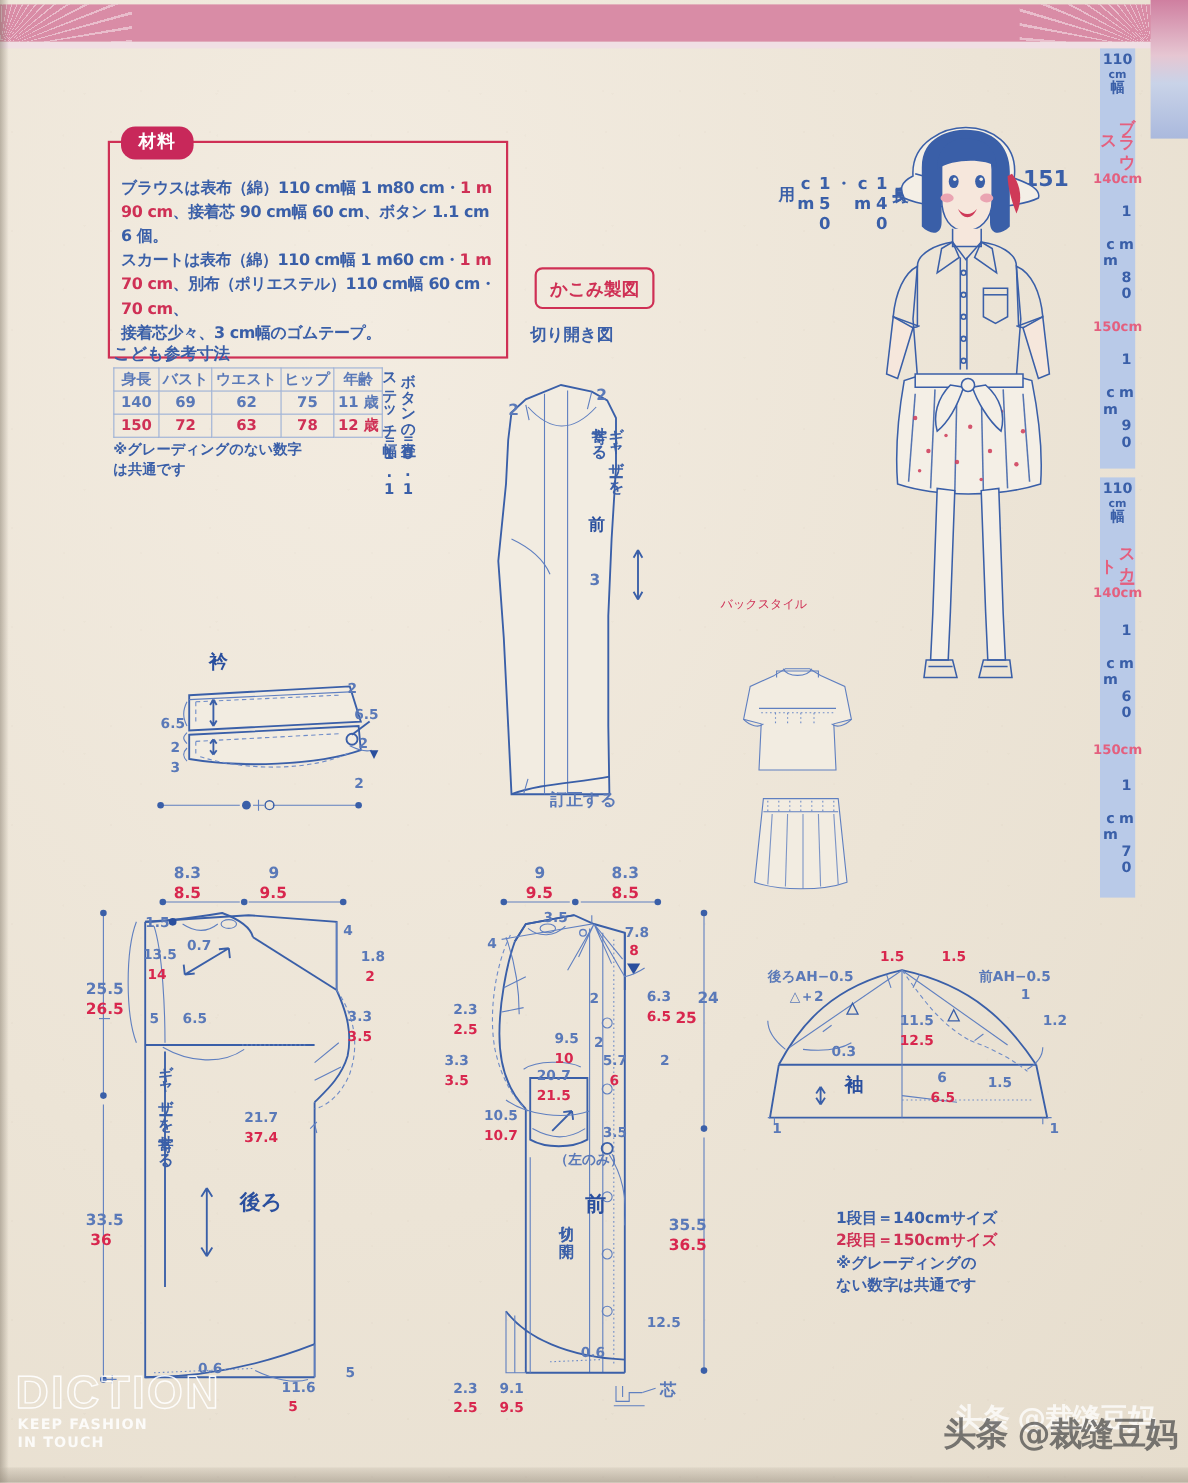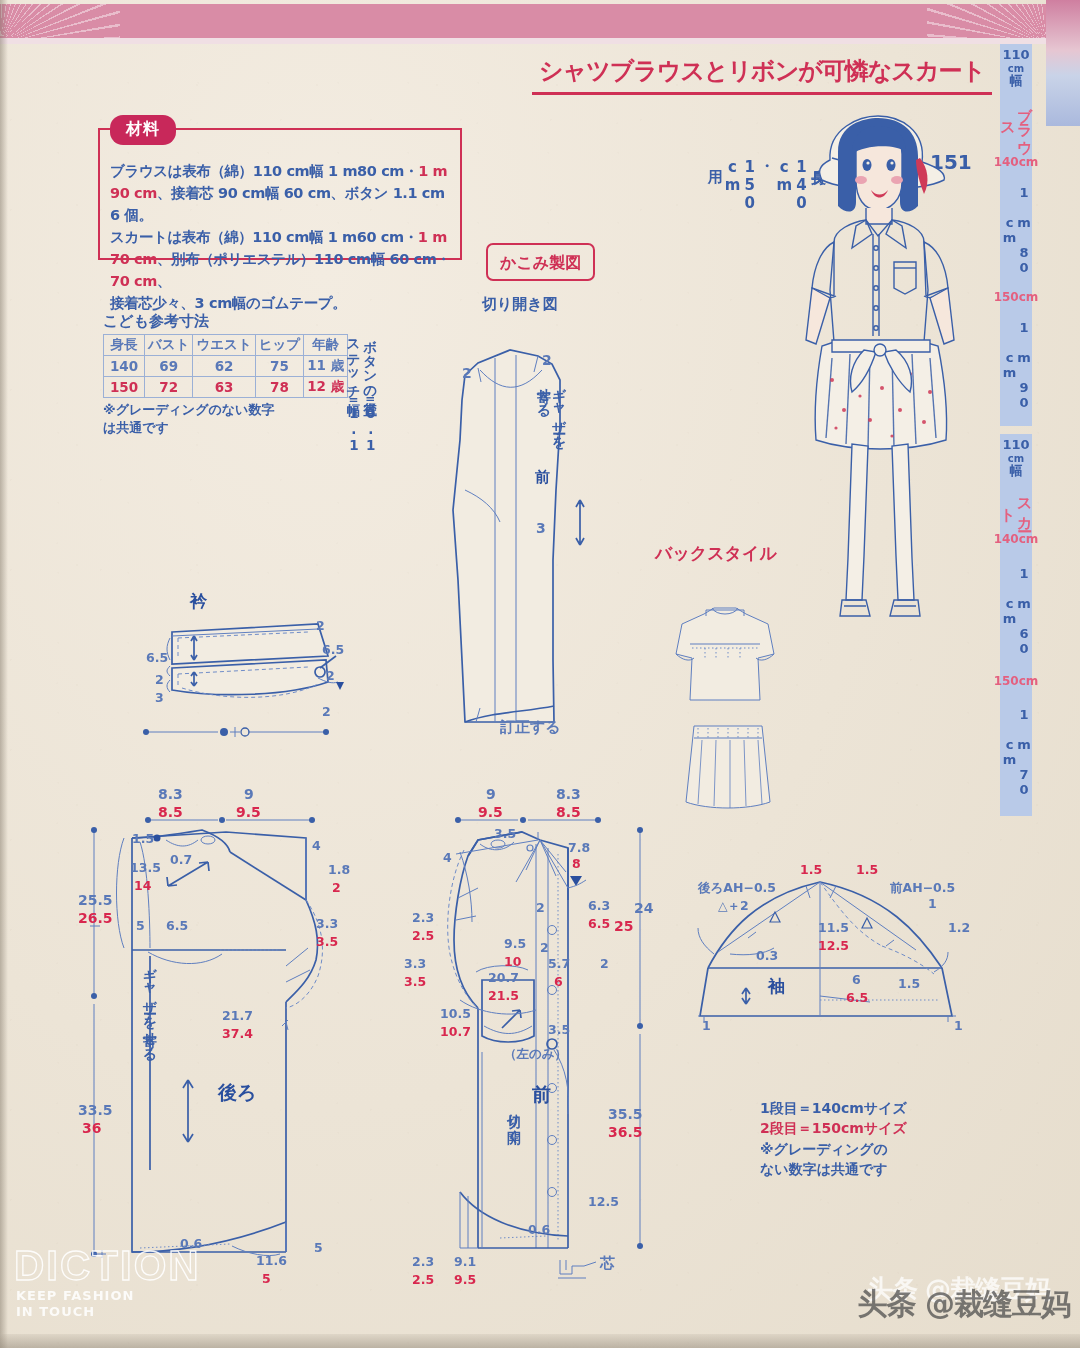--- a/index.html
+++ b/index.html
@@ -34,21 +34,21 @@
   
   #title{position:absolute;left:532px;top:55px;width:460px;
     font-size:24px;font-weight:bold;color:#cf3055;letter-spacing:-1px;
     border-bottom:3px solid #cf3055;padding-bottom:5px;text-align:center;
     white-space:nowrap;}
 
   
   #pageno{position:absolute;left:930px;top:150px;font-size:20px;font-weight:bold;color:#3a5fa8;}
 
   
-  #materials{position:absolute;left:98px;top:128px;width:364px;height:132px;
+  #materials{position:absolute;left:98px;top:128px;width:364px;height:198px;
     border:2px solid #cf3055;box-sizing:border-box;}
   #mat-tag{position:absolute;left:10px;top:-15px;background:#c8285a;color:#fff;
     font-size:16px;font-weight:bold;border-radius:13px;padding:4px 16px 5px;letter-spacing:1px;}
   #mat-body{position:absolute;left:10px;top:30px;width:344px;
     font-size:14.5px;line-height:1.52;color:#3a5fa8;font-weight:bold;letter-spacing:-0.4px;}
   #mat-body .r{color:#cf3055;}
 
   
   #sizeblk{position:absolute;left:103px;top:312px;width:250px;}
   #sizeblk .hdr{font-size:15px;font-weight:bold;color:#3a5fa8;margin-bottom:3px;}
@@ -66,21 +66,21 @@
 
   
   #kakomi{position:absolute;left:486px;top:243px;border:2px solid #cf3055;border-radius:7px;
     padding:8px 12px 5px;font-size:16px;font-weight:bold;color:#cf3055;}
 
   #kirihiraki{position:absolute;left:482px;top:295px;font-size:15px;color:#3a5fa8;font-weight:bold;}
 
   
   #shincho{position:absolute;left:706px;top:158px;font-size:15px;color:#3a5fa8;
     font-weight:bold;line-height:1.15;height:180px;}
-  #backstyle{position:absolute;left:655px;top:542px;font-size:17px;font-weight:bold;color:#cf3055;}
+  #backstyle{position:absolute;left:655px;top:542px;font-size:11px;font-weight:normal;color:#cf3055;}
 
   
   .strip{position:absolute;left:1000px;width:32px;background:#b9cae8;color:#3a5fa8;
     font-size:13px;font-weight:bold;text-align:center;line-height:1.12;
     display:flex;flex-direction:column;align-items:center;justify-content:flex-start;padding-top:4px;box-sizing:border-box;}
   .strip .pk{color:#e4607f;}
   .strip .cm{font-size:10px;}
   #strip1{top:44px;height:382px;}
   #strip2{top:434px;height:382px;}
 
@@ -132,21 +132,20 @@
   <div class="paper-noise"></div>
 
   <div id="topband">
     <div class="fan l"></div>
     <div class="fan r"></div>
   </div>
   <div id="topband-lower"></div>
   <div id="corner-tab"></div>
   <div id="leftedge"></div>
 
-  <div id="title">シャツブラウスとリボンが可憐なスカート</div>
   <div id="pageno">151</div>
 
   <div id="materials">
     <div id="mat-tag">材料</div>
     <div id="mat-body">
       <span>ブラウスは表布（綿）110 cm幅 1 m80 cm・</span><span class="r">1 m</span><br>
       <span class="r">90 cm</span><span>、接着芯 90 cm幅 60 cm、ボタン 1.1 cm 6 個。</span><br>
       <span>スカートは表布（綿）110 cm幅 1 m60 cm・</span><span class="r">1 m</span><br>
       <span class="r">70 cm</span><span>、別布（ポリエステル）110 cm幅 60 cm・</span><span class="r">70 cm</span><span>、</span><br>
       <span>接着芯少々、3 cm幅のゴムテープ。</span>

